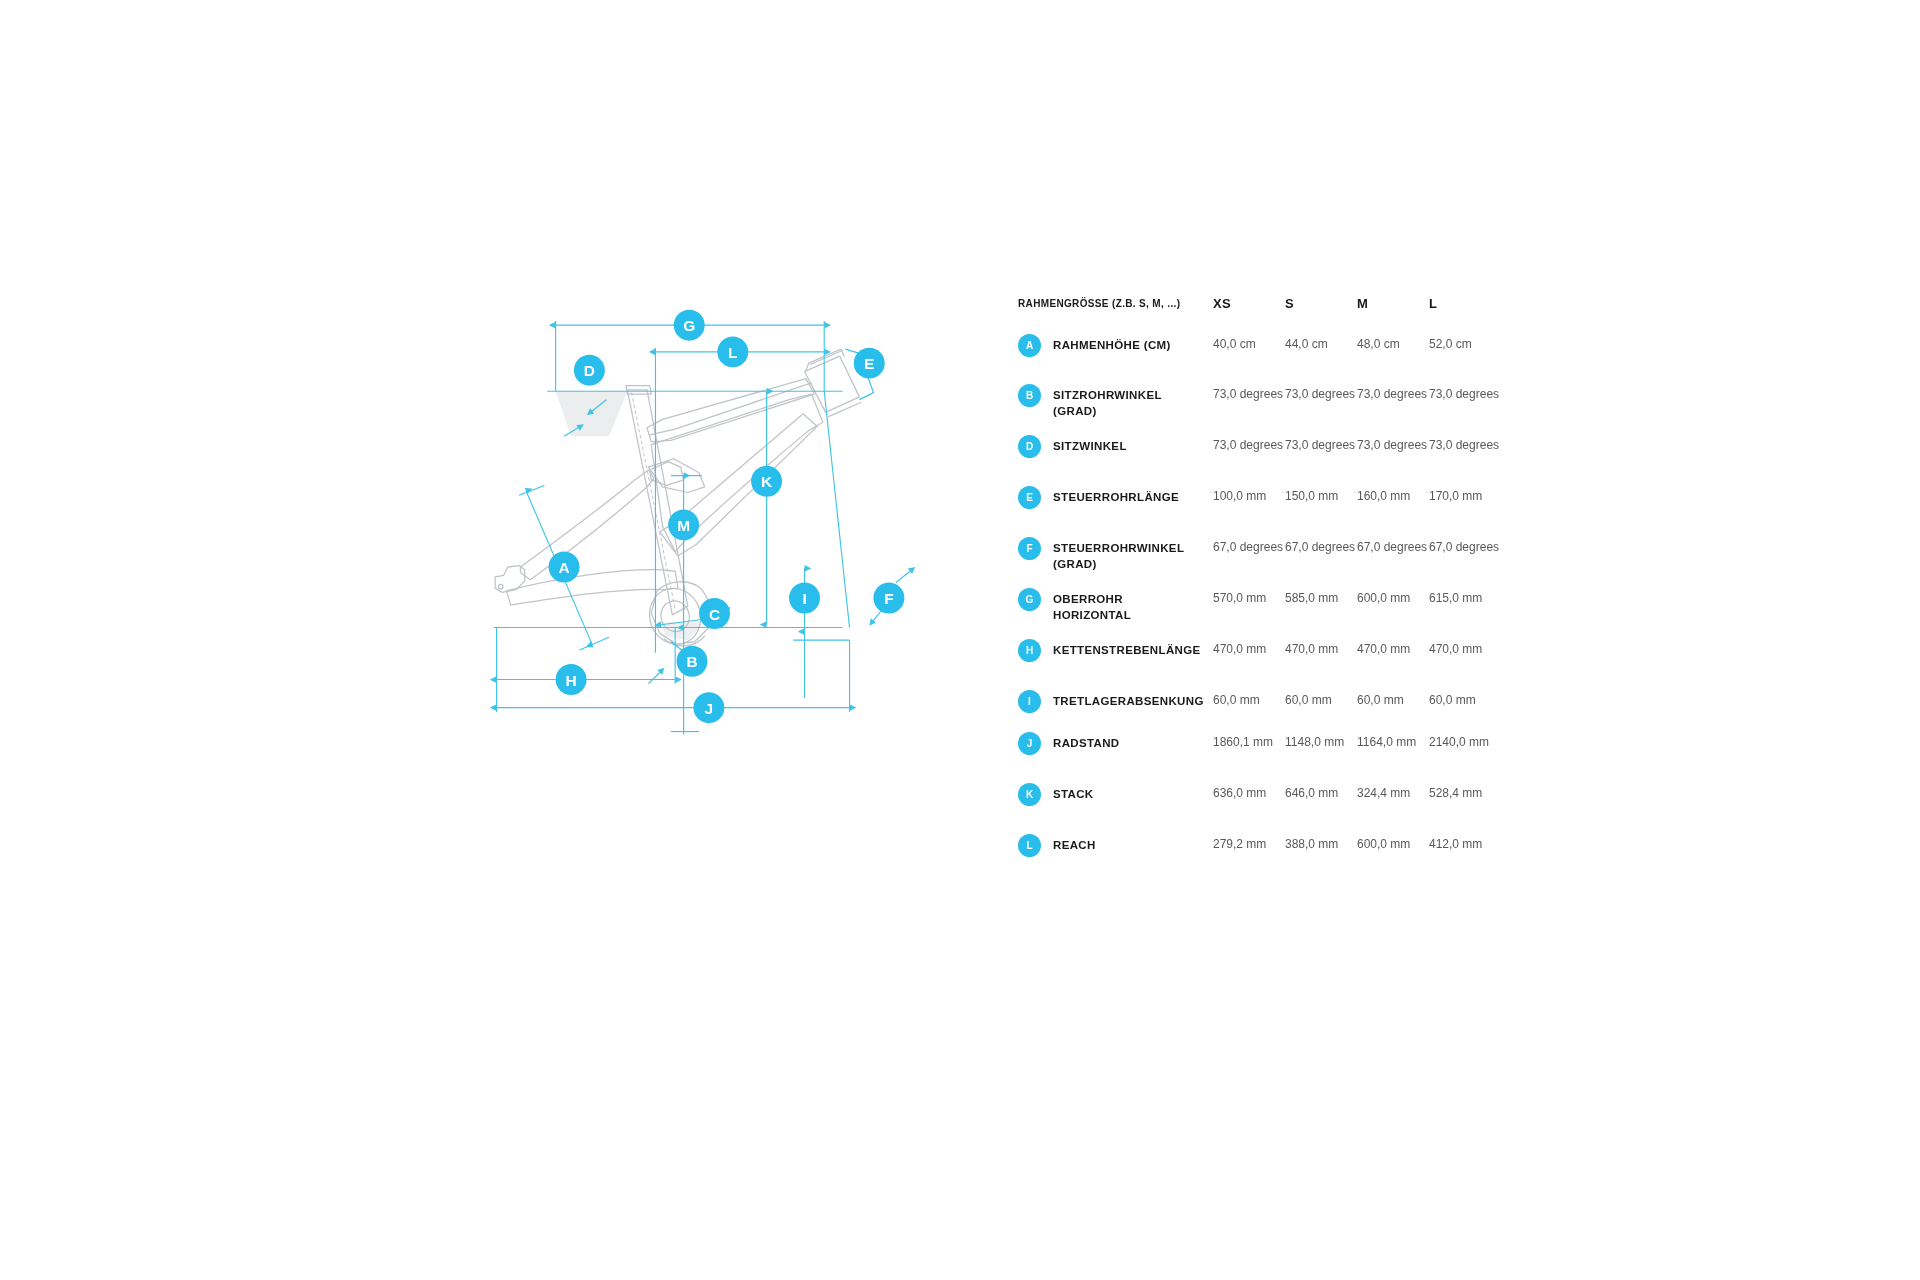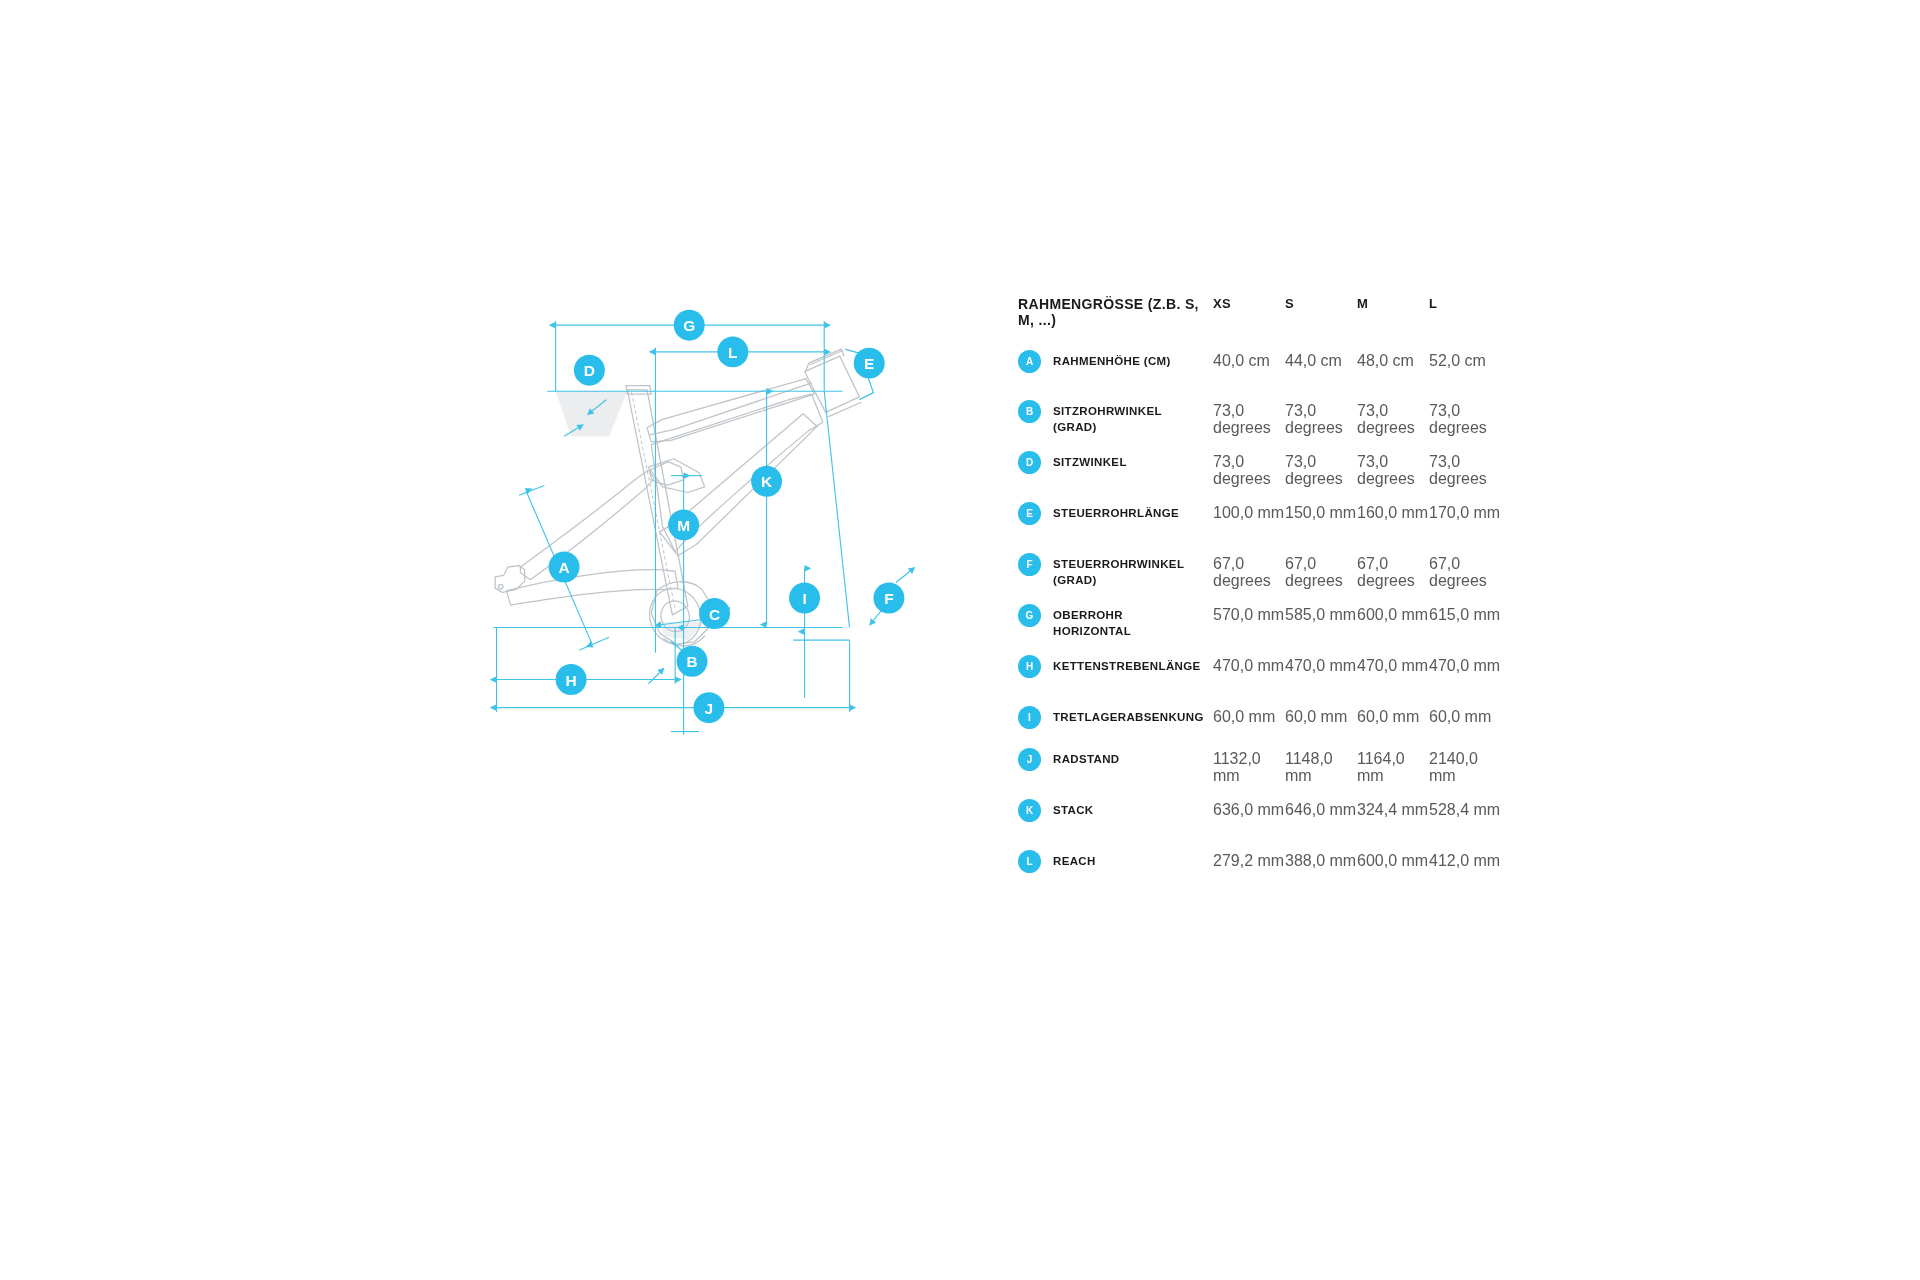--- a/index.html
+++ b/index.html
@@ -82,33 +82,33 @@
     font-size: 11.5px;
     font-weight: bold;
     color: #1a1a1a;
     letter-spacing: 0.35px;
     line-height: 16px;
     text-transform: uppercase;
     padding-top: 3px;
     width: 150px;
   }
   .header-label {
-    font-size: 14px;
+    font-size: 10px;
     font-weight: bold;
     color: #1a1a1a;
     letter-spacing: 0.35px;
     line-height: 16px;
     width: 195px;
     flex: 0 0 195px;
     padding-top: 0;
   }
   .geo-cell {
     width: 72px;
     flex: 0 0 72px;
-    font-size: 16px;
+    font-size: 12px;
     color: #595959;
     line-height: 17px;
     padding-top: 2px;
   }
   .header-cell {
     width: 72px;
     flex: 0 0 72px;
     font-size: 13px;
     font-weight: bold;
     color: #1a1a1a;
@@ -397,21 +397,21 @@
       <div class="geo-cell">60,0 mm</div>
       <div class="geo-cell">60,0 mm</div>
       <div class="geo-cell">60,0 mm</div>
     </div>
 
     <div class="geo-row" style="height:51px;">
       <div class="row-label-cell">
         <div class="row-badge">J</div>
         <div class="row-label">RADSTAND</div>
       </div>
-      <div class="geo-cell">1132,0 mm</div>
+      <div class="geo-cell">1860,1 mm</div>
       <div class="geo-cell">1148,0 mm</div>
       <div class="geo-cell">1164,0 mm</div>
       <div class="geo-cell">2140,0 mm</div>
     </div>
 
     <div class="geo-row" style="height:51px;">
       <div class="row-label-cell">
         <div class="row-badge">K</div>
         <div class="row-label">STACK</div>
       </div>

